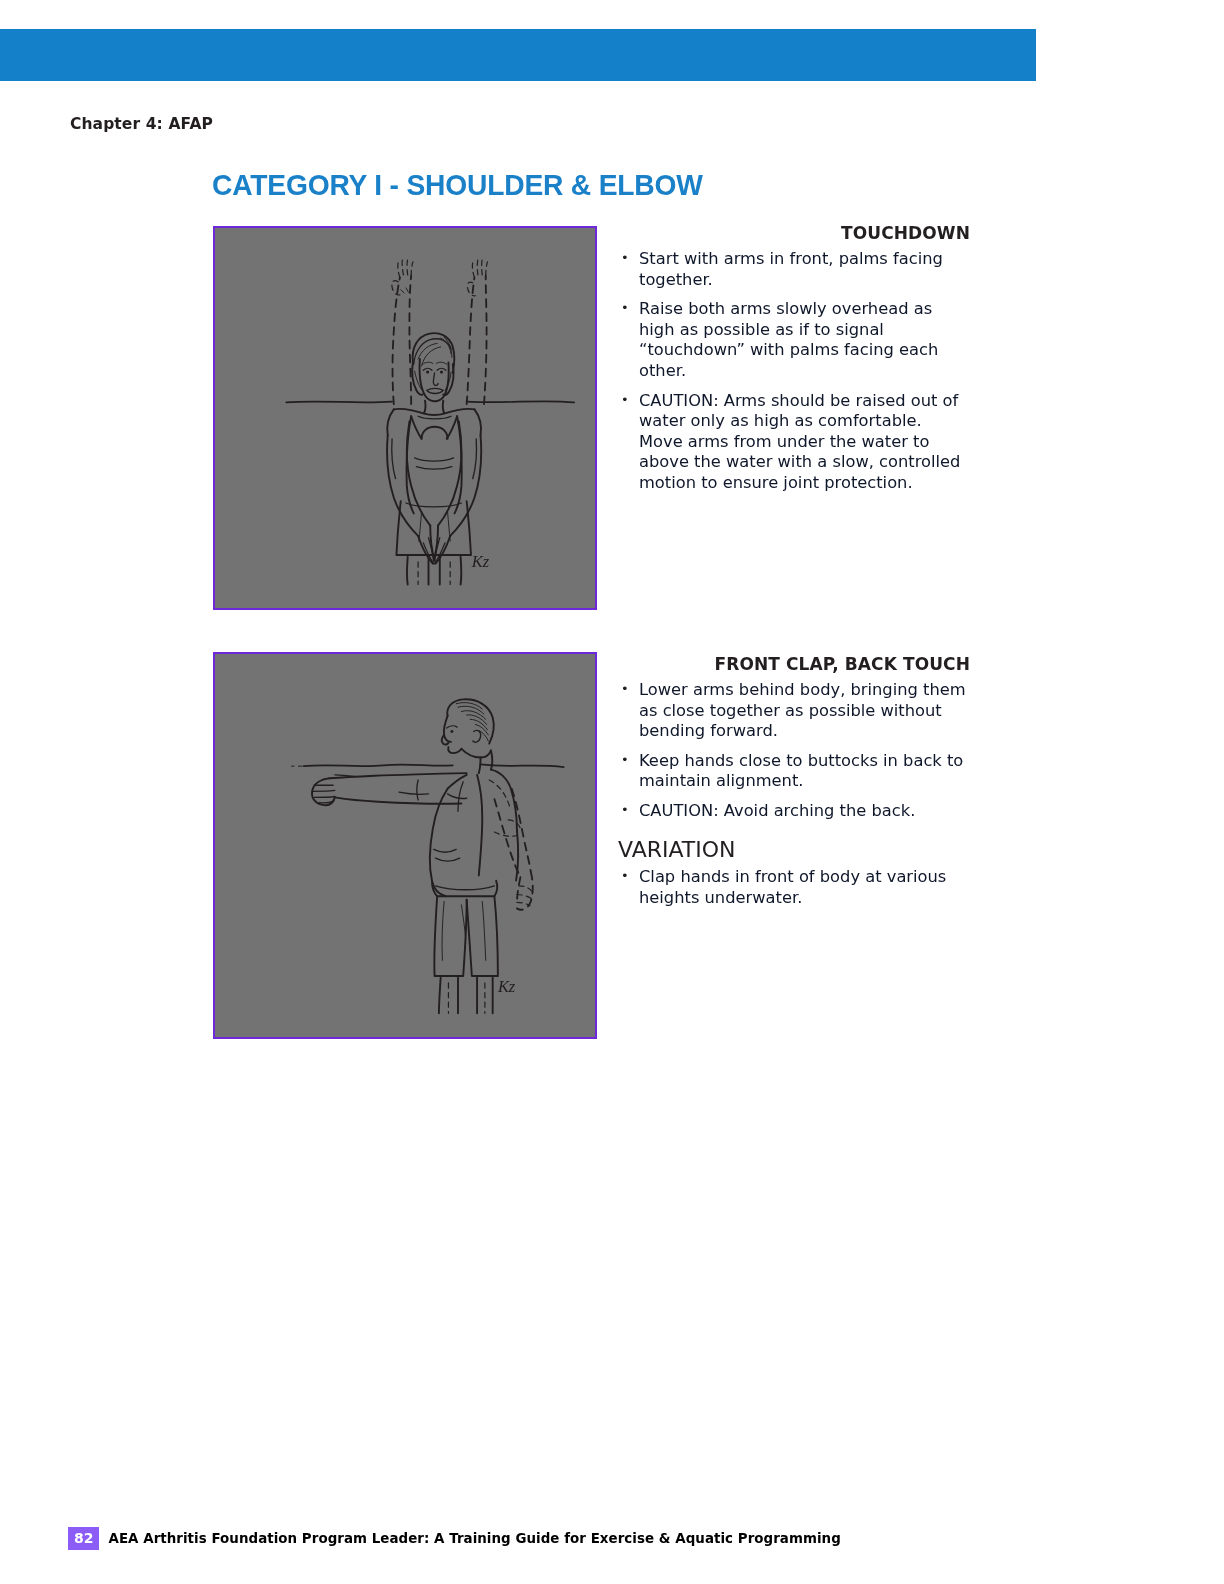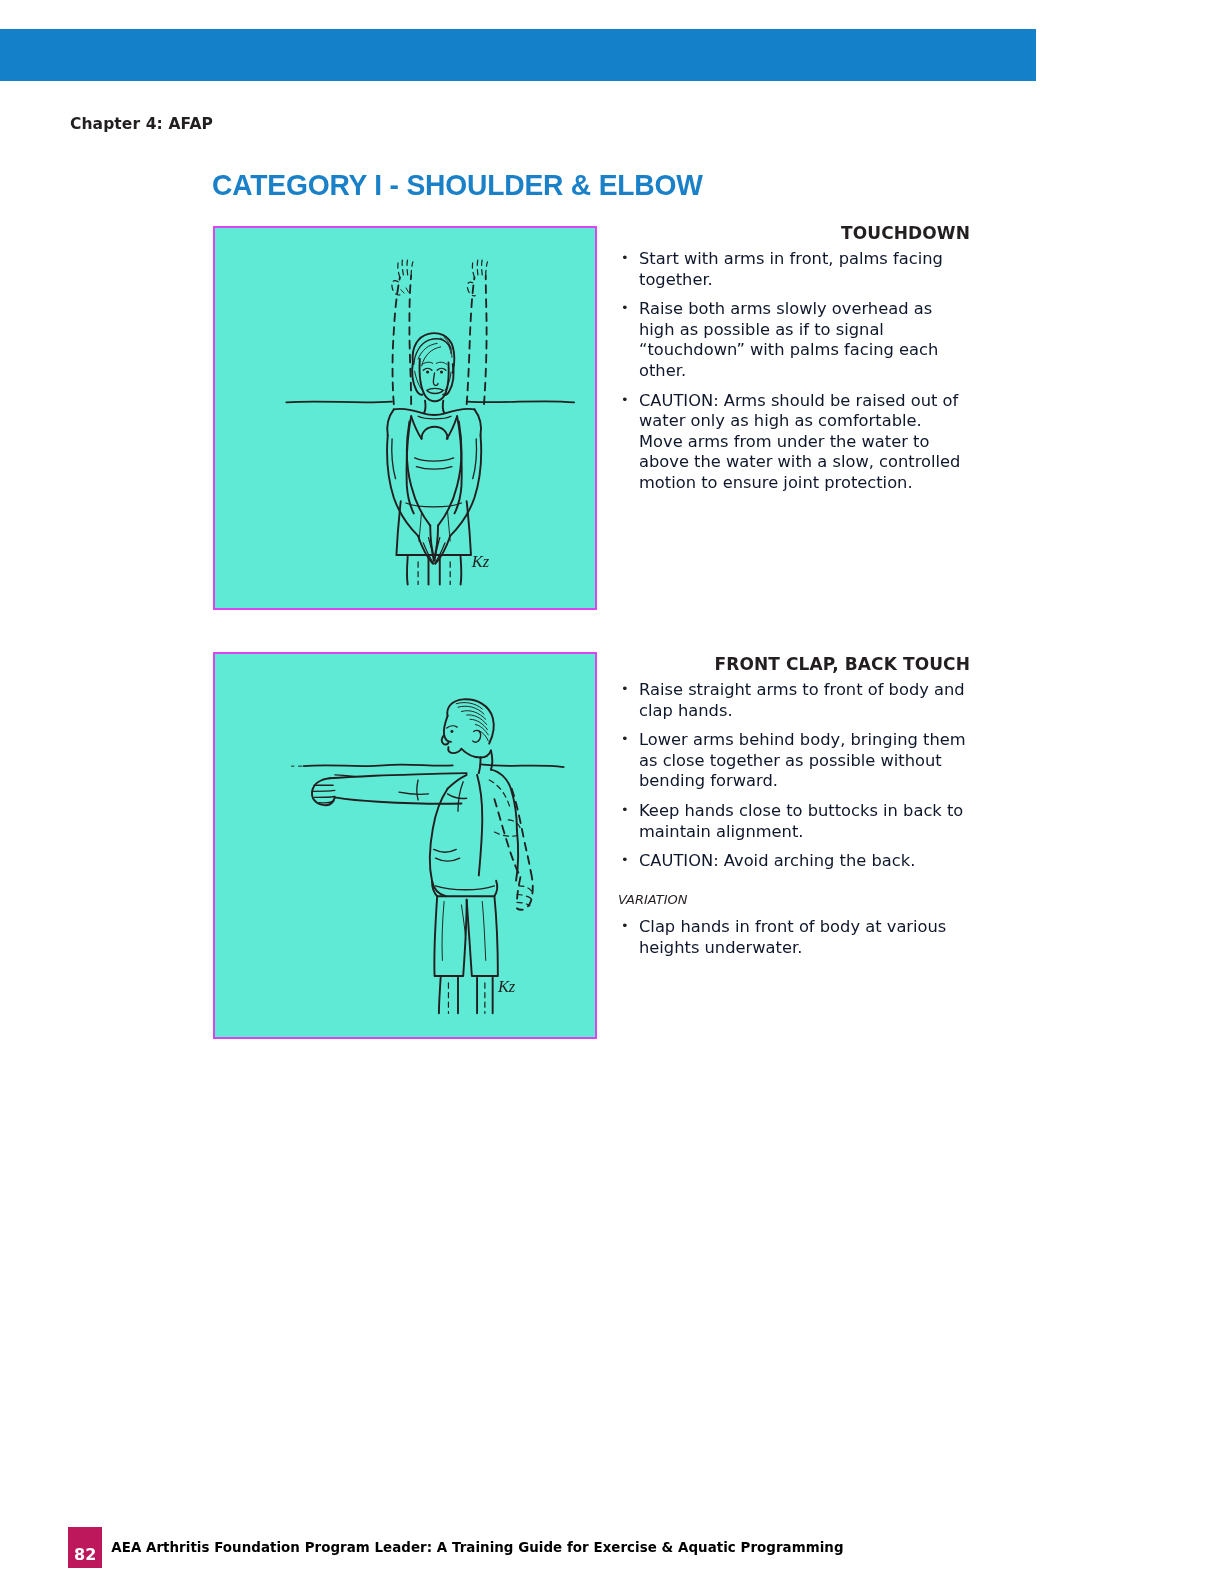--- a/index.html
+++ b/index.html
@@ -46,22 +46,22 @@
     font-weight: 700;
     color: #1a81c9;
     letter-spacing: -0.2px;
     font-family: "Liberation Sans Narrow", "Liberation Sans", sans-serif;
     transform: scaleX(0.94);
     transform-origin: left center;
     white-space: nowrap;
   }
   .figure-frame {
     position: absolute;
-    border: 2px solid #d946ef;
-    background: #5eead4;
+    border: 2px solid #6d28d9;
+    background: #737373;
     box-sizing: border-box;
     overflow: hidden;
     padding-left: 47px;
   }
   .figure-frame svg {
     display: block;
     width: 100%;
     height: 100%;
   }
   .text-col {
@@ -93,43 +93,42 @@
   }
   .bullets li:before {
     content: "\2022";
     position: absolute;
     left: 3px;
     top: -1px;
     font-size: 13px;
     color: #231f20;
   }
   .variation-label {
-    font-size: 13px;
+    font-size: 22px;
     line-height: 20.6px;
     color: #231f20;
     margin: 18px 0 7px 0;
     font-family: "DejaVu Sans", sans-serif;
-    font-style: italic;
   }
 
   
   .footer {
     position: absolute;
     left: 68px;
     top: 1498px;
     display: flex;
     align-items: center;
   }
   .page-badge {
-    background: #be185d;
+    background: #8b5cf6;
     color: #ffffff;
-    font-size: 16px;
+    font-size: 14px;
     font-weight: 700;
     line-height: 1;
-    padding: 20px 6px 5px 6px;
+    padding: 4px 6px 5px 6px;
     font-family: "DejaVu Sans", sans-serif;
     min-width: 17px;
     text-align: center;
   }
   .footer-text {
     margin-left: 9px;
     font-size: 13.4px;
     font-weight: 700;
     color: #000000;
     letter-spacing: 0.05px;
@@ -354,21 +353,20 @@
       <path class="dash-fine" d="M 215 352 L 215 387"></path>
       <path class="dash-fine" d="M 257 352 L 257 387"></path>
 
       <text class="sig" x="272" y="362">Kz</text>
     </svg>
   </div>
 
   <div class="text-col" style="left:618px; top:625px;">
     <div class="ex-title">FRONT CLAP, BACK TOUCH</div>
     <ul class="bullets">
-      <li>Raise straight arms to front of body and clap hands.</li>
       <li>Lower arms behind body, bringing them as close together as possible without bending forward.</li>
       <li>Keep hands close to buttocks in back to maintain alignment.</li>
       <li>CAUTION: Avoid arching the back.</li>
     </ul>
     <div class="variation-label">VARIATION</div>
     <ul class="bullets">
       <li>Clap hands in front of body at various heights underwater.</li>
     </ul>
   </div>
 

